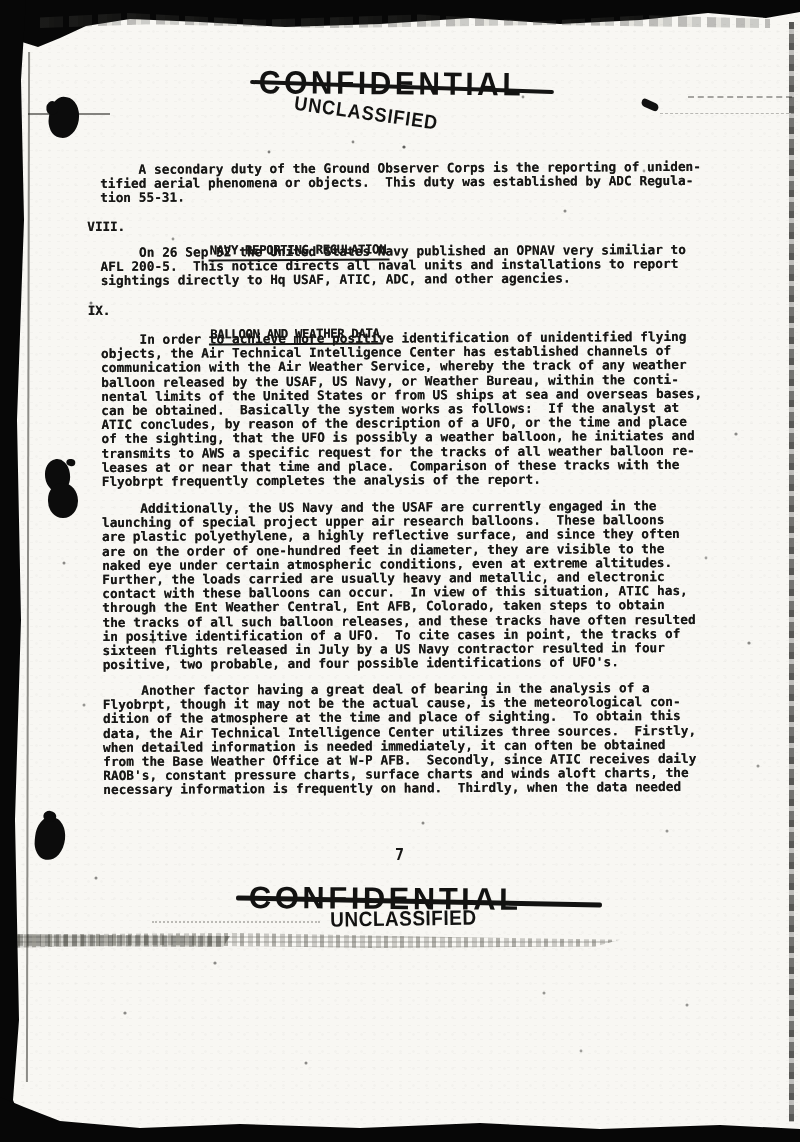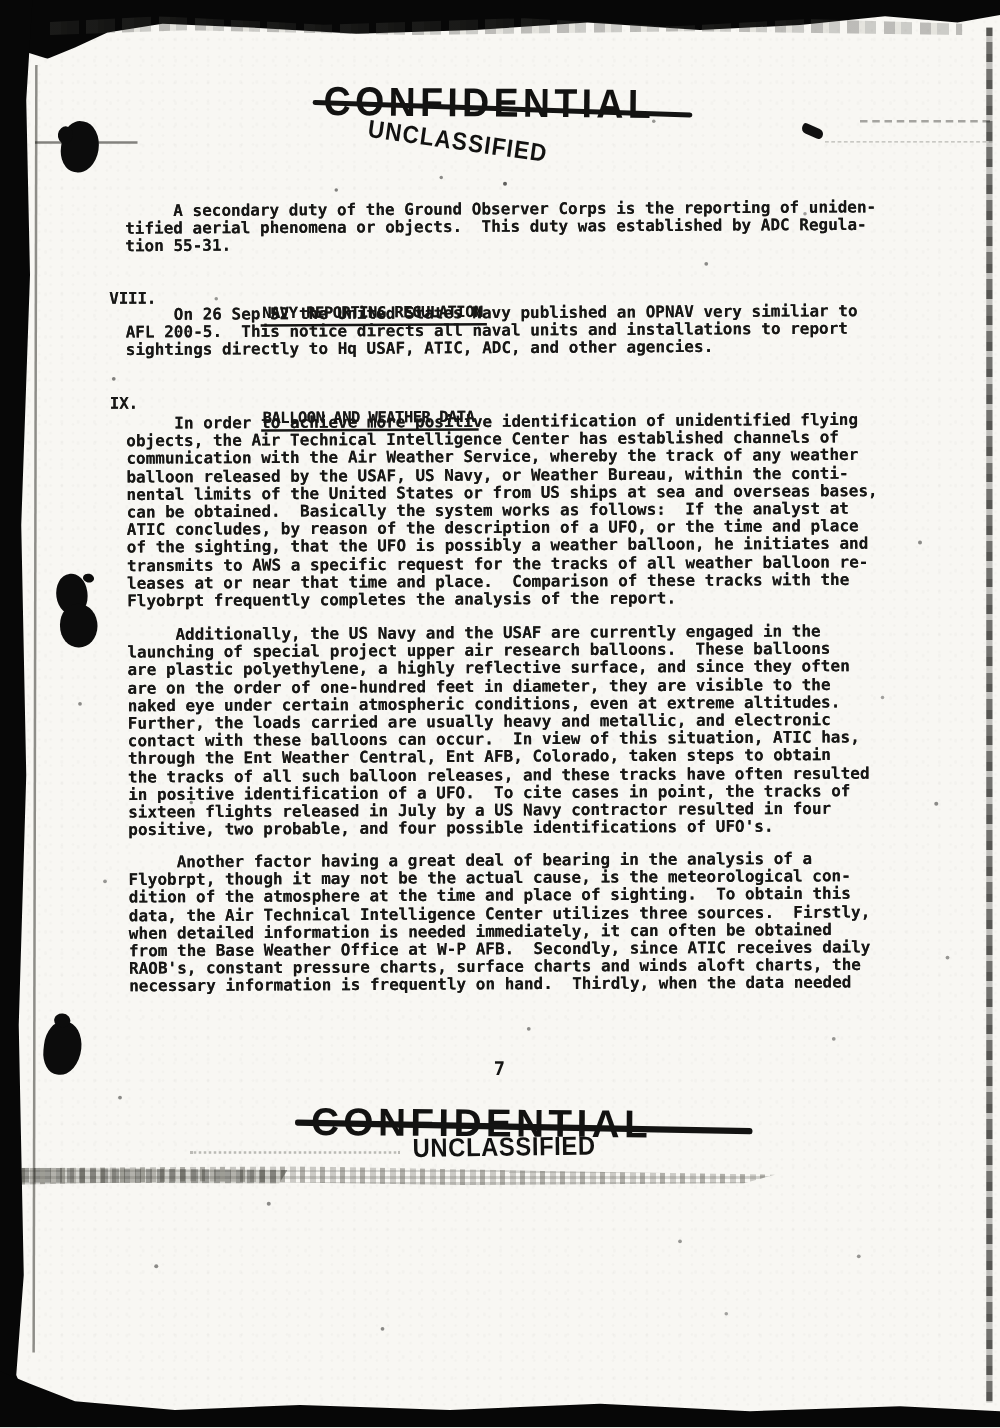--- a/index.html
+++ b/index.html
@@ -114,21 +114,21 @@
   }
   
   .doc{
     position:absolute;left:100px;top:0;width:660px;height:1000px;
     transform:rotate(-.3deg);transform-origin:0 160px;
     color:#171716;font-weight:700;font-size:12.8px;line-height:14.2px;
     text-shadow:0 0 .5px rgba(25,25,20,.75);
   }
   .para{position:absolute;left:0;white-space:pre;}
   .heading{position:absolute;left:0;white-space:pre;}
-  .heading .num{position:absolute;left:-13px;top:17px;letter-spacing:-.2px;}
+  .heading .num{position:absolute;left:-13px;top:4px;letter-spacing:-.2px;}
   .heading .title{
     display:inline-block;margin-left:62px;letter-spacing:-.4px;font-size:12.4px;
     border-bottom:2.5px solid #151514;padding:0 3px 1px 1px;
   }
   .p-intro{top:163px;} .h-viii{top:216px;} .p-viii{top:246px;}
   .h-ix{top:300px;} .p-ix-1{top:333px;} .p-ix-2{top:502px;} .p-ix-3{top:684px;}
 </style>
 </head>
 <body>
 

